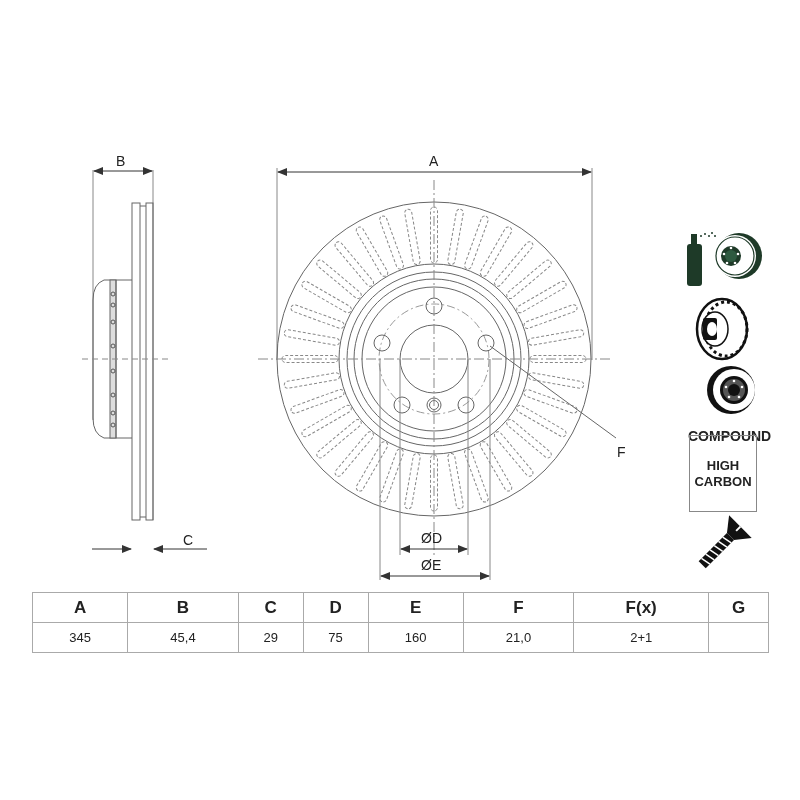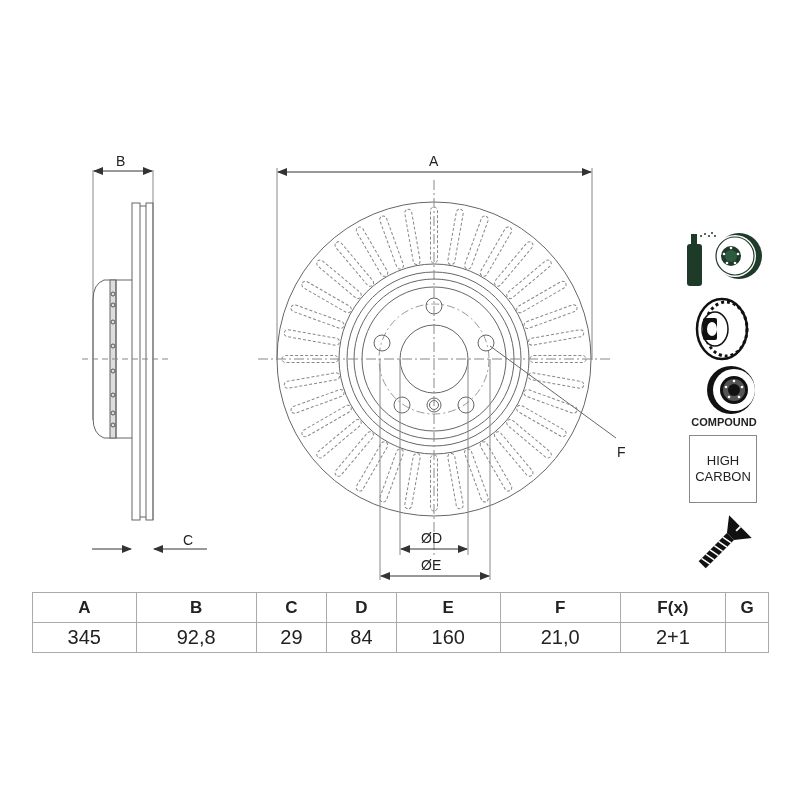--- a/index.html
+++ b/index.html
@@ -1,23 +1,23 @@
 <!DOCTYPE html>
 <html><head>
 <meta charset="utf-8">
 <style>
   html,body{margin:0;padding:0;background:#fff;}
   body{width:800px;height:800px;position:relative;overflow:hidden;font-family:"Liberation Sans",sans-serif;color:#222;}
   svg.drawing{position:absolute;left:0;top:0;}
   .lbl{font-family:"Liberation Sans",sans-serif;font-size:14px;fill:#222;}
   table.spec{position:absolute;left:32px;top:592px;border-collapse:collapse;width:737px;}
-  table.spec td{border:1px solid #aaa;height:29px;text-align:center;font-size:20px;padding:0;color:#222;}
+  table.spec td{border:1px solid #aaa;height:29px;text-align:center;font-size:13px;padding:0;color:#222;}
   table.spec tr.head td{font-weight:bold;font-size:17px;}
-  .hc{position:absolute;left:689px;top:435px;width:68px;height:68px;border:1px solid #888;box-sizing:border-box;display:flex;flex-direction:column;align-items:center;justify-content:center;font-weight:normal;font-size:13px;line-height:16px;color:#222;}
-  .comp{position:absolute;left:688px;top:416px;width:72px;text-align:center;font-weight:bold;font-size:11px;color:#222;}
+  .hc{position:absolute;left:689px;top:435px;width:68px;height:77px;border:1px solid #888;box-sizing:border-box;display:flex;flex-direction:column;align-items:center;justify-content:center;font-weight:bold;font-size:13px;line-height:16px;color:#222;}
+  .comp{position:absolute;left:688px;top:428px;width:72px;text-align:center;font-weight:bold;font-size:14px;color:#222;}
 </style>
 </head>
 <body>
 
 <svg class="drawing" width="800" height="590" viewBox="0 0 800 590">
   <defs>
     <marker id="arr" markerWidth="10" markerHeight="8" refX="9" refY="4" orient="auto-start-reverse" markerUnits="userSpaceOnUse">
       <path d="M0,0 L10,4 L0,8 z" fill="#333"></path>
     </marker>
   </defs>
@@ -213,22 +213,22 @@
     <td>B</td>
     <td>C</td>
     <td>D</td>
     <td>E</td>
     <td>F</td>
     <td>F(x)</td>
     <td>G</td>
   </tr>
   <tr>
     <td>345</td>
-    <td>92,8</td>
+    <td>45,4</td>
     <td>29</td>
-    <td>84</td>
+    <td>75</td>
     <td>160</td>
     <td>21,0</td>
     <td>2+1</td>
     <td></td>
   </tr>
 </tbody>
   </table>
 
 </body></html>

